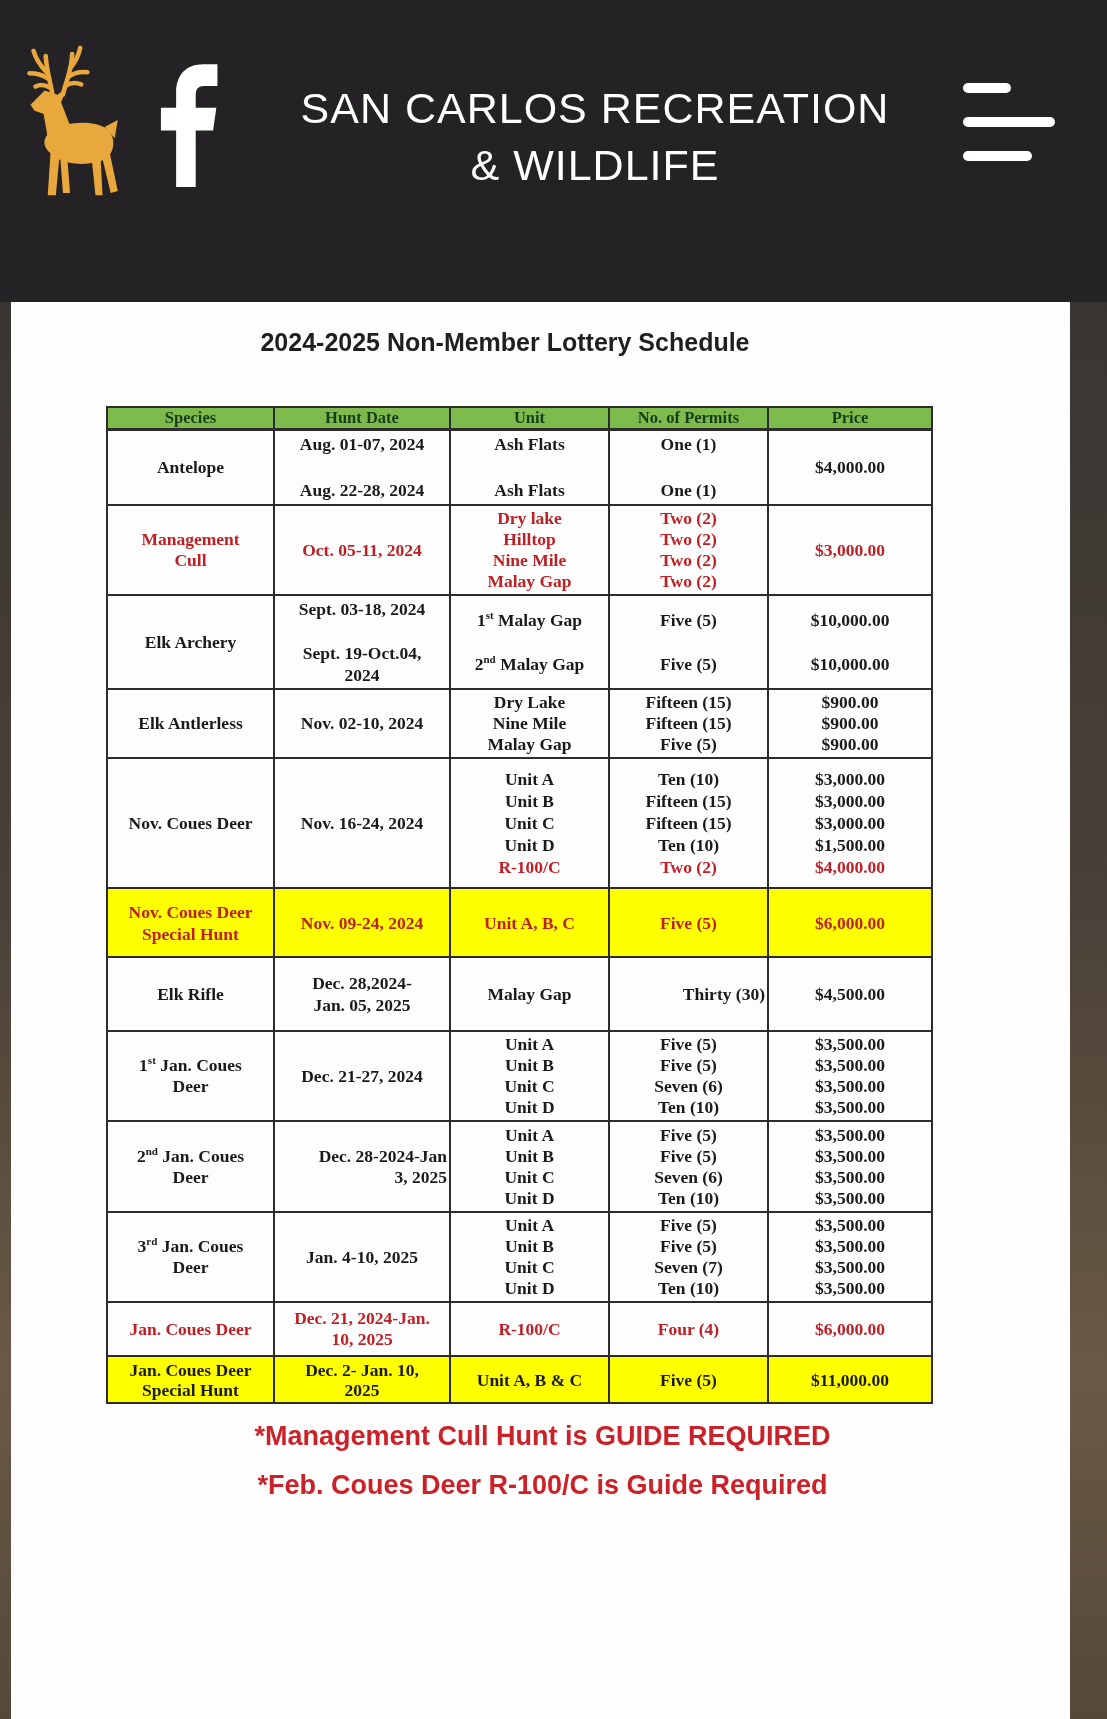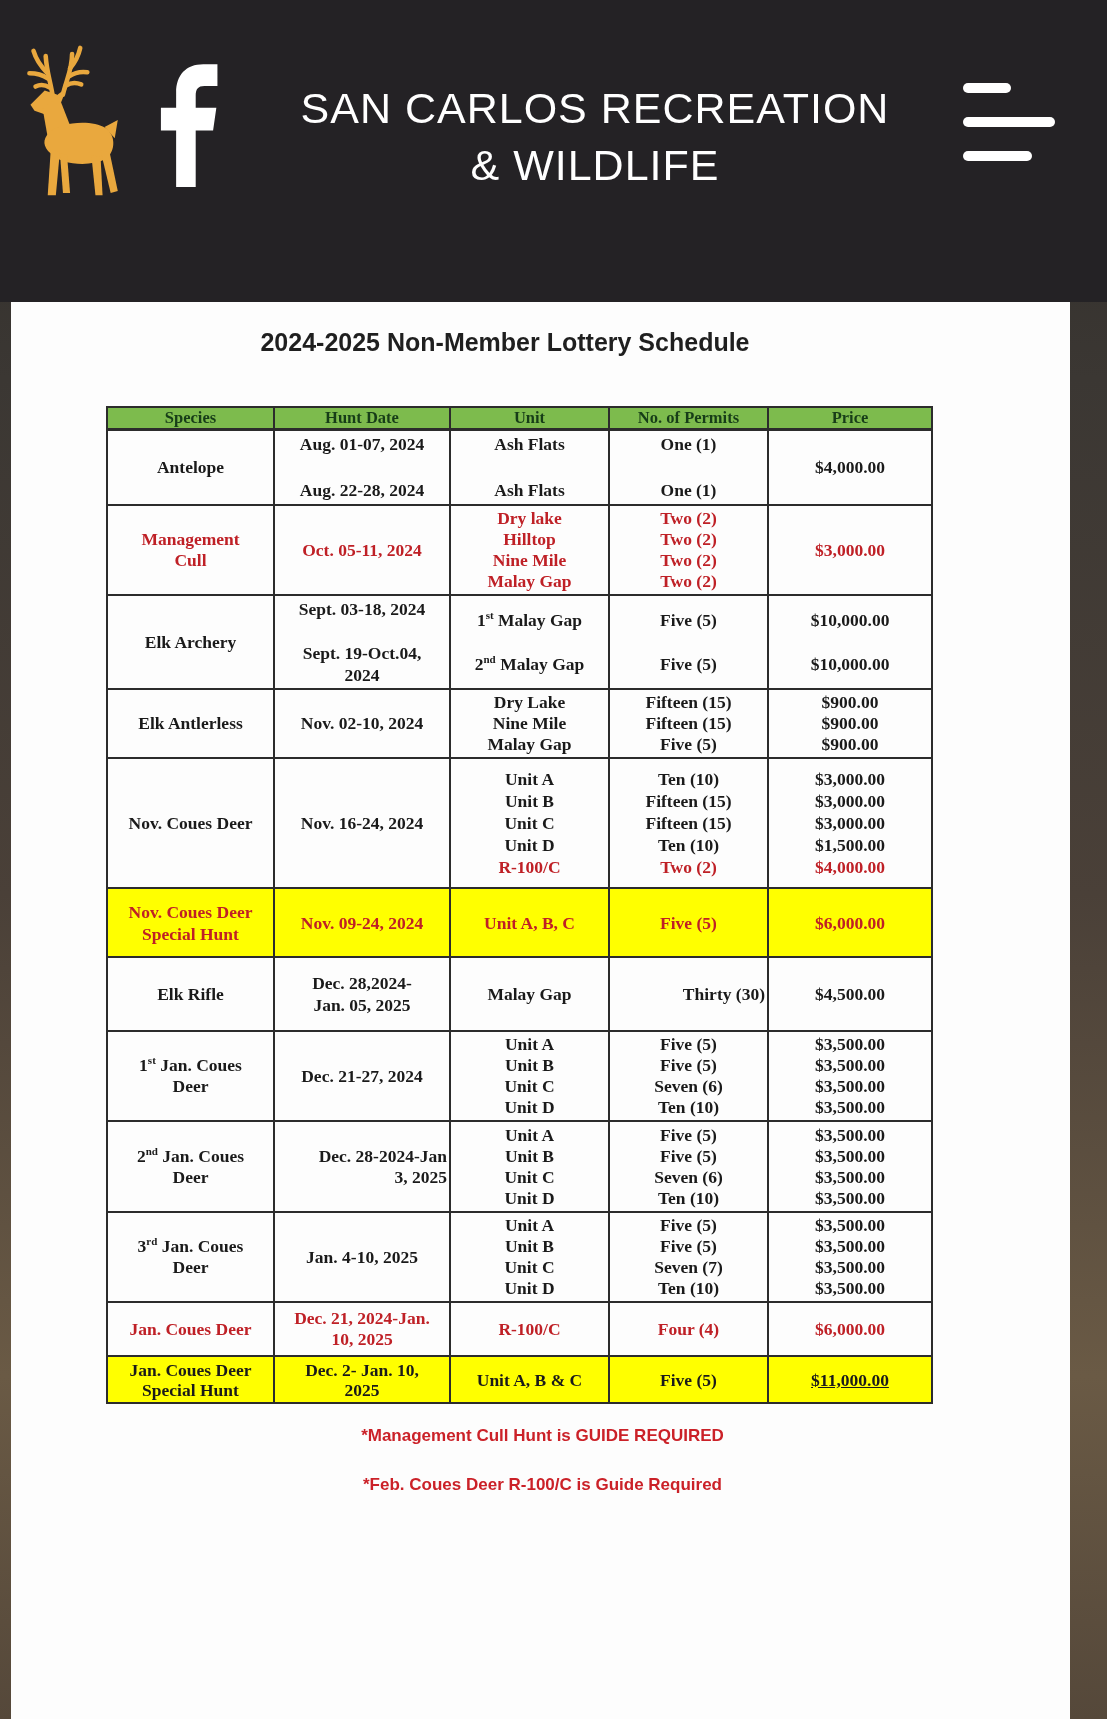--- a/index.html
+++ b/index.html
@@ -44,21 +44,21 @@
   }
   table.sched td{font-size:17.5px;text-align:center;}
   .cell{display:flex;flex-direction:column;justify-content:center;height:100%;padding:2px 2px;box-sizing:border-box;}
   .cell.top{justify-content:flex-start;}
   .cell div{white-space:nowrap;}
   .cell sup{font-size:11px;vertical-align:super;line-height:0;}
   .red{color:#bf2026;}
   tr.highlight{background:#ffff00;}
   
   .notes{width:825px;margin:8px 0 0 105px;text-align:center;}
-  .notes p{margin:15px;font-size:17px;line-height:34px;font-weight:700;color:#cb2128;}
+  .notes p{margin:15px;font-size:27px;line-height:34px;font-weight:700;color:#cb2128;}
 </style>
 </head>
 <body>
 
 <header class="app-header">
   <svg class="deer-logo" viewBox="0 0 130 150" aria-hidden="true">
     <g stroke="#e9a83e" stroke-width="4.5" fill="none" stroke-linecap="round">
       <path d="M52,52 C50,38 46,28 45,12"></path>
       <path d="M46,28 C40,22 36,17 33,7"></path>
       <path d="M47,34 C41,30 35,29 29,29"></path>
@@ -507,21 +507,21 @@
               <div class="cell top" style="line-height: 20px;">
                 <div>Unit A, B &amp; C</div>
               </div>
             </td>
             <td>
               <div class="cell top" style="line-height: 20px;">
                 <div>Five (5)</div>
               </div>
             </td>
             <td>
-              <div class="cell top" style="line-height: 20px; text-decoration: underline;">
+              <div class="cell top" style="line-height: 20px;">
                 <div>$11,000.00</div>
               </div>
             </td>
           </tr>
         </tbody>
     </table>
 
     <div class="notes">
         <p>*Management Cull Hunt is GUIDE REQUIRED</p>
         <p>*Feb. Coues Deer R-100/C is Guide Required</p>

